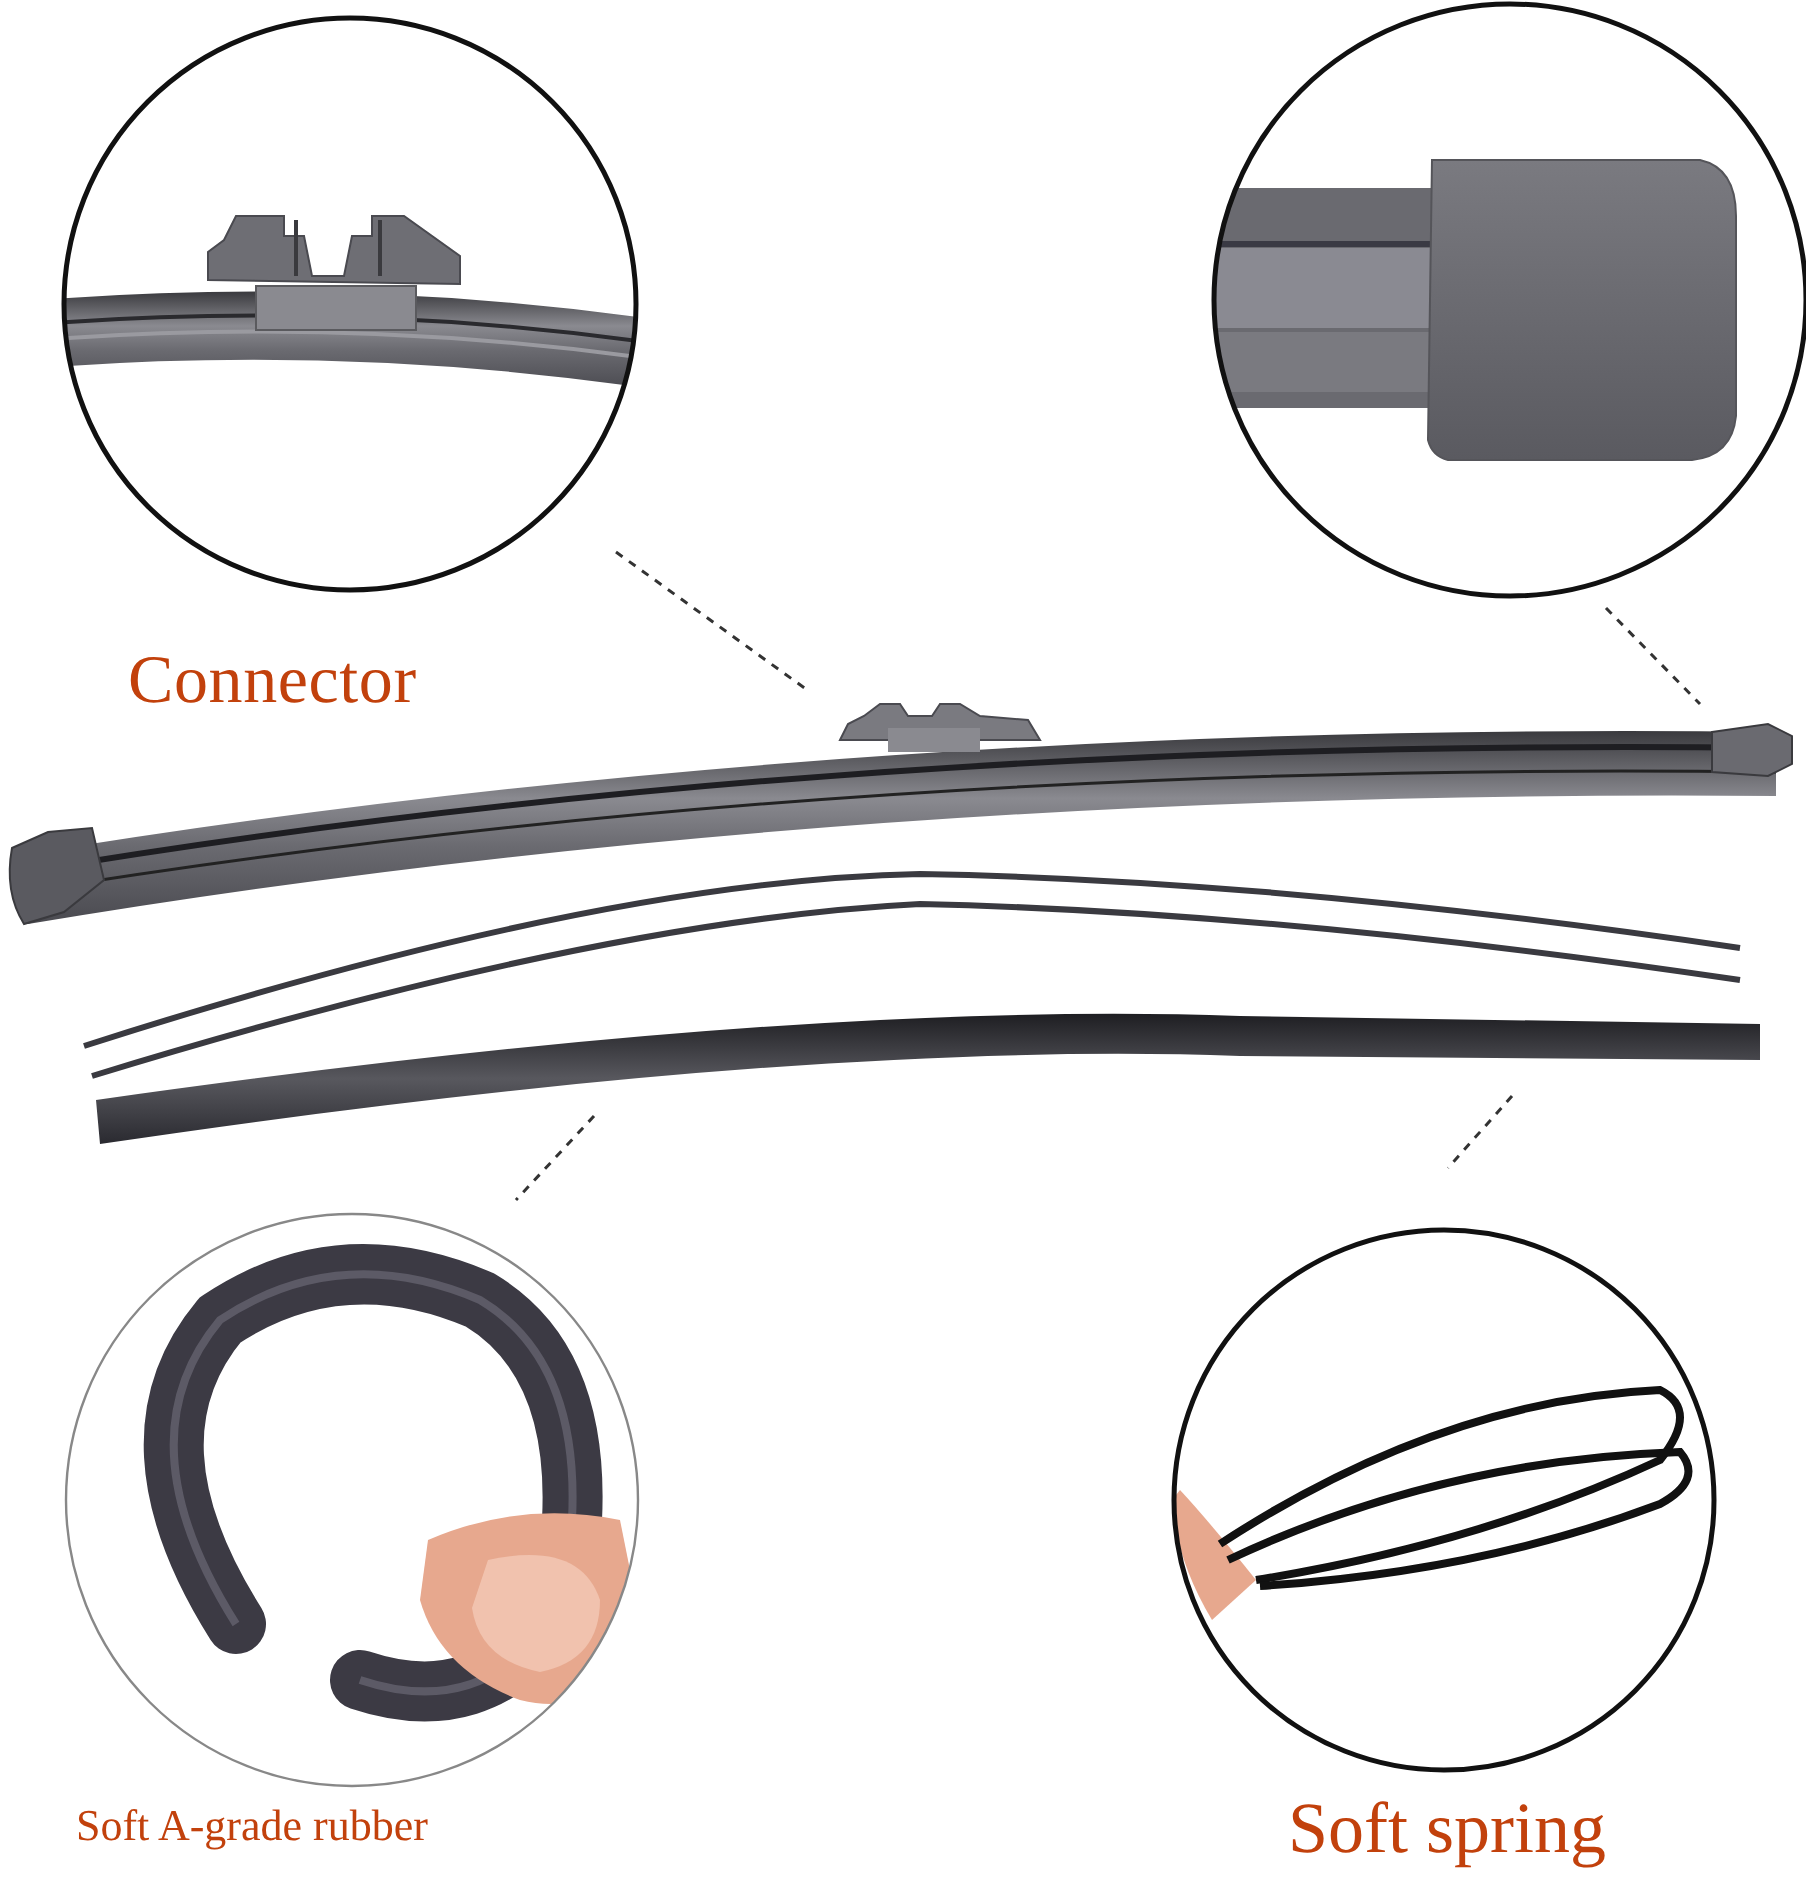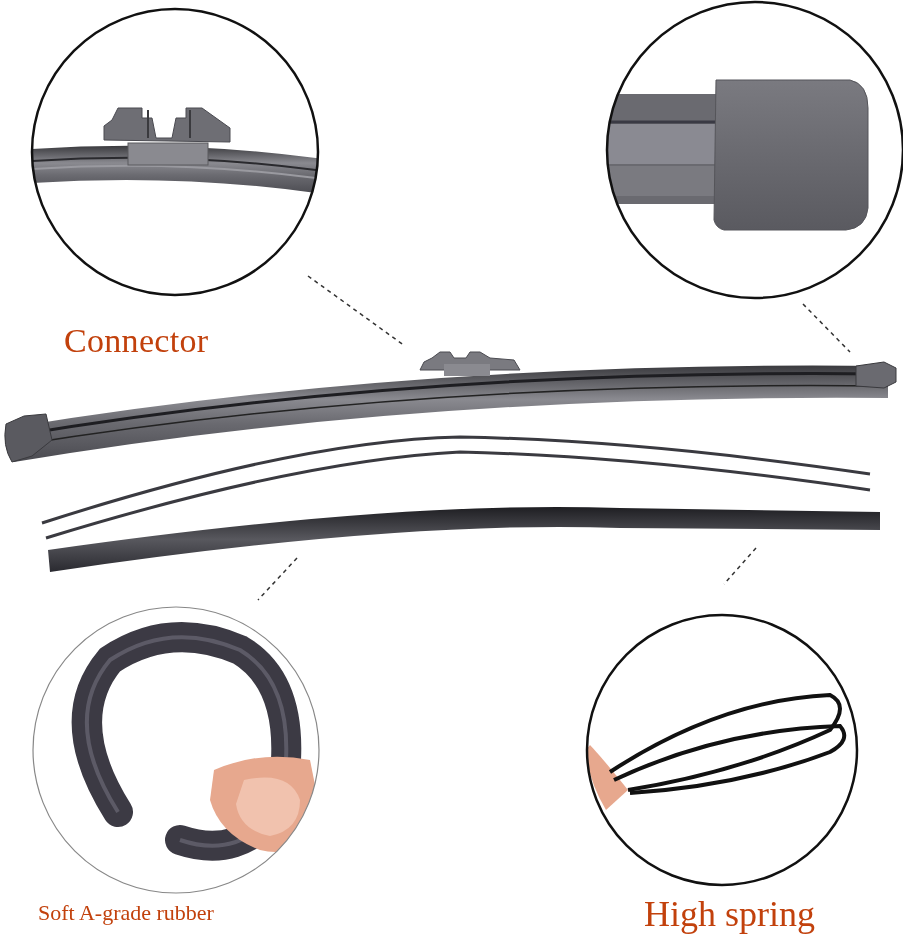--- a/index.html
+++ b/index.html
@@ -115,14 +115,14 @@
         <path d="M610 772 Q720 700 830 695 Q850 705 830 730 Q740 772 628 790"></path>
         <path d="M614 780 Q720 730 840 726 Q852 740 830 752 Q740 786 630 793"></path>
       </g>
     </g>
     <circle cx="722" cy="750" r="135" fill="none" stroke="#111" stroke-width="2.5"></circle>
   </g>
 </svg>
 
   <div class="label label-connector">Connector</div>
   <div class="label label-rubber">Soft A-grade rubber</div>
-  <div class="label label-spring">High spring</div>
+  <div class="label label-spring">Soft spring</div>
 </div>
 
 </body></html>

